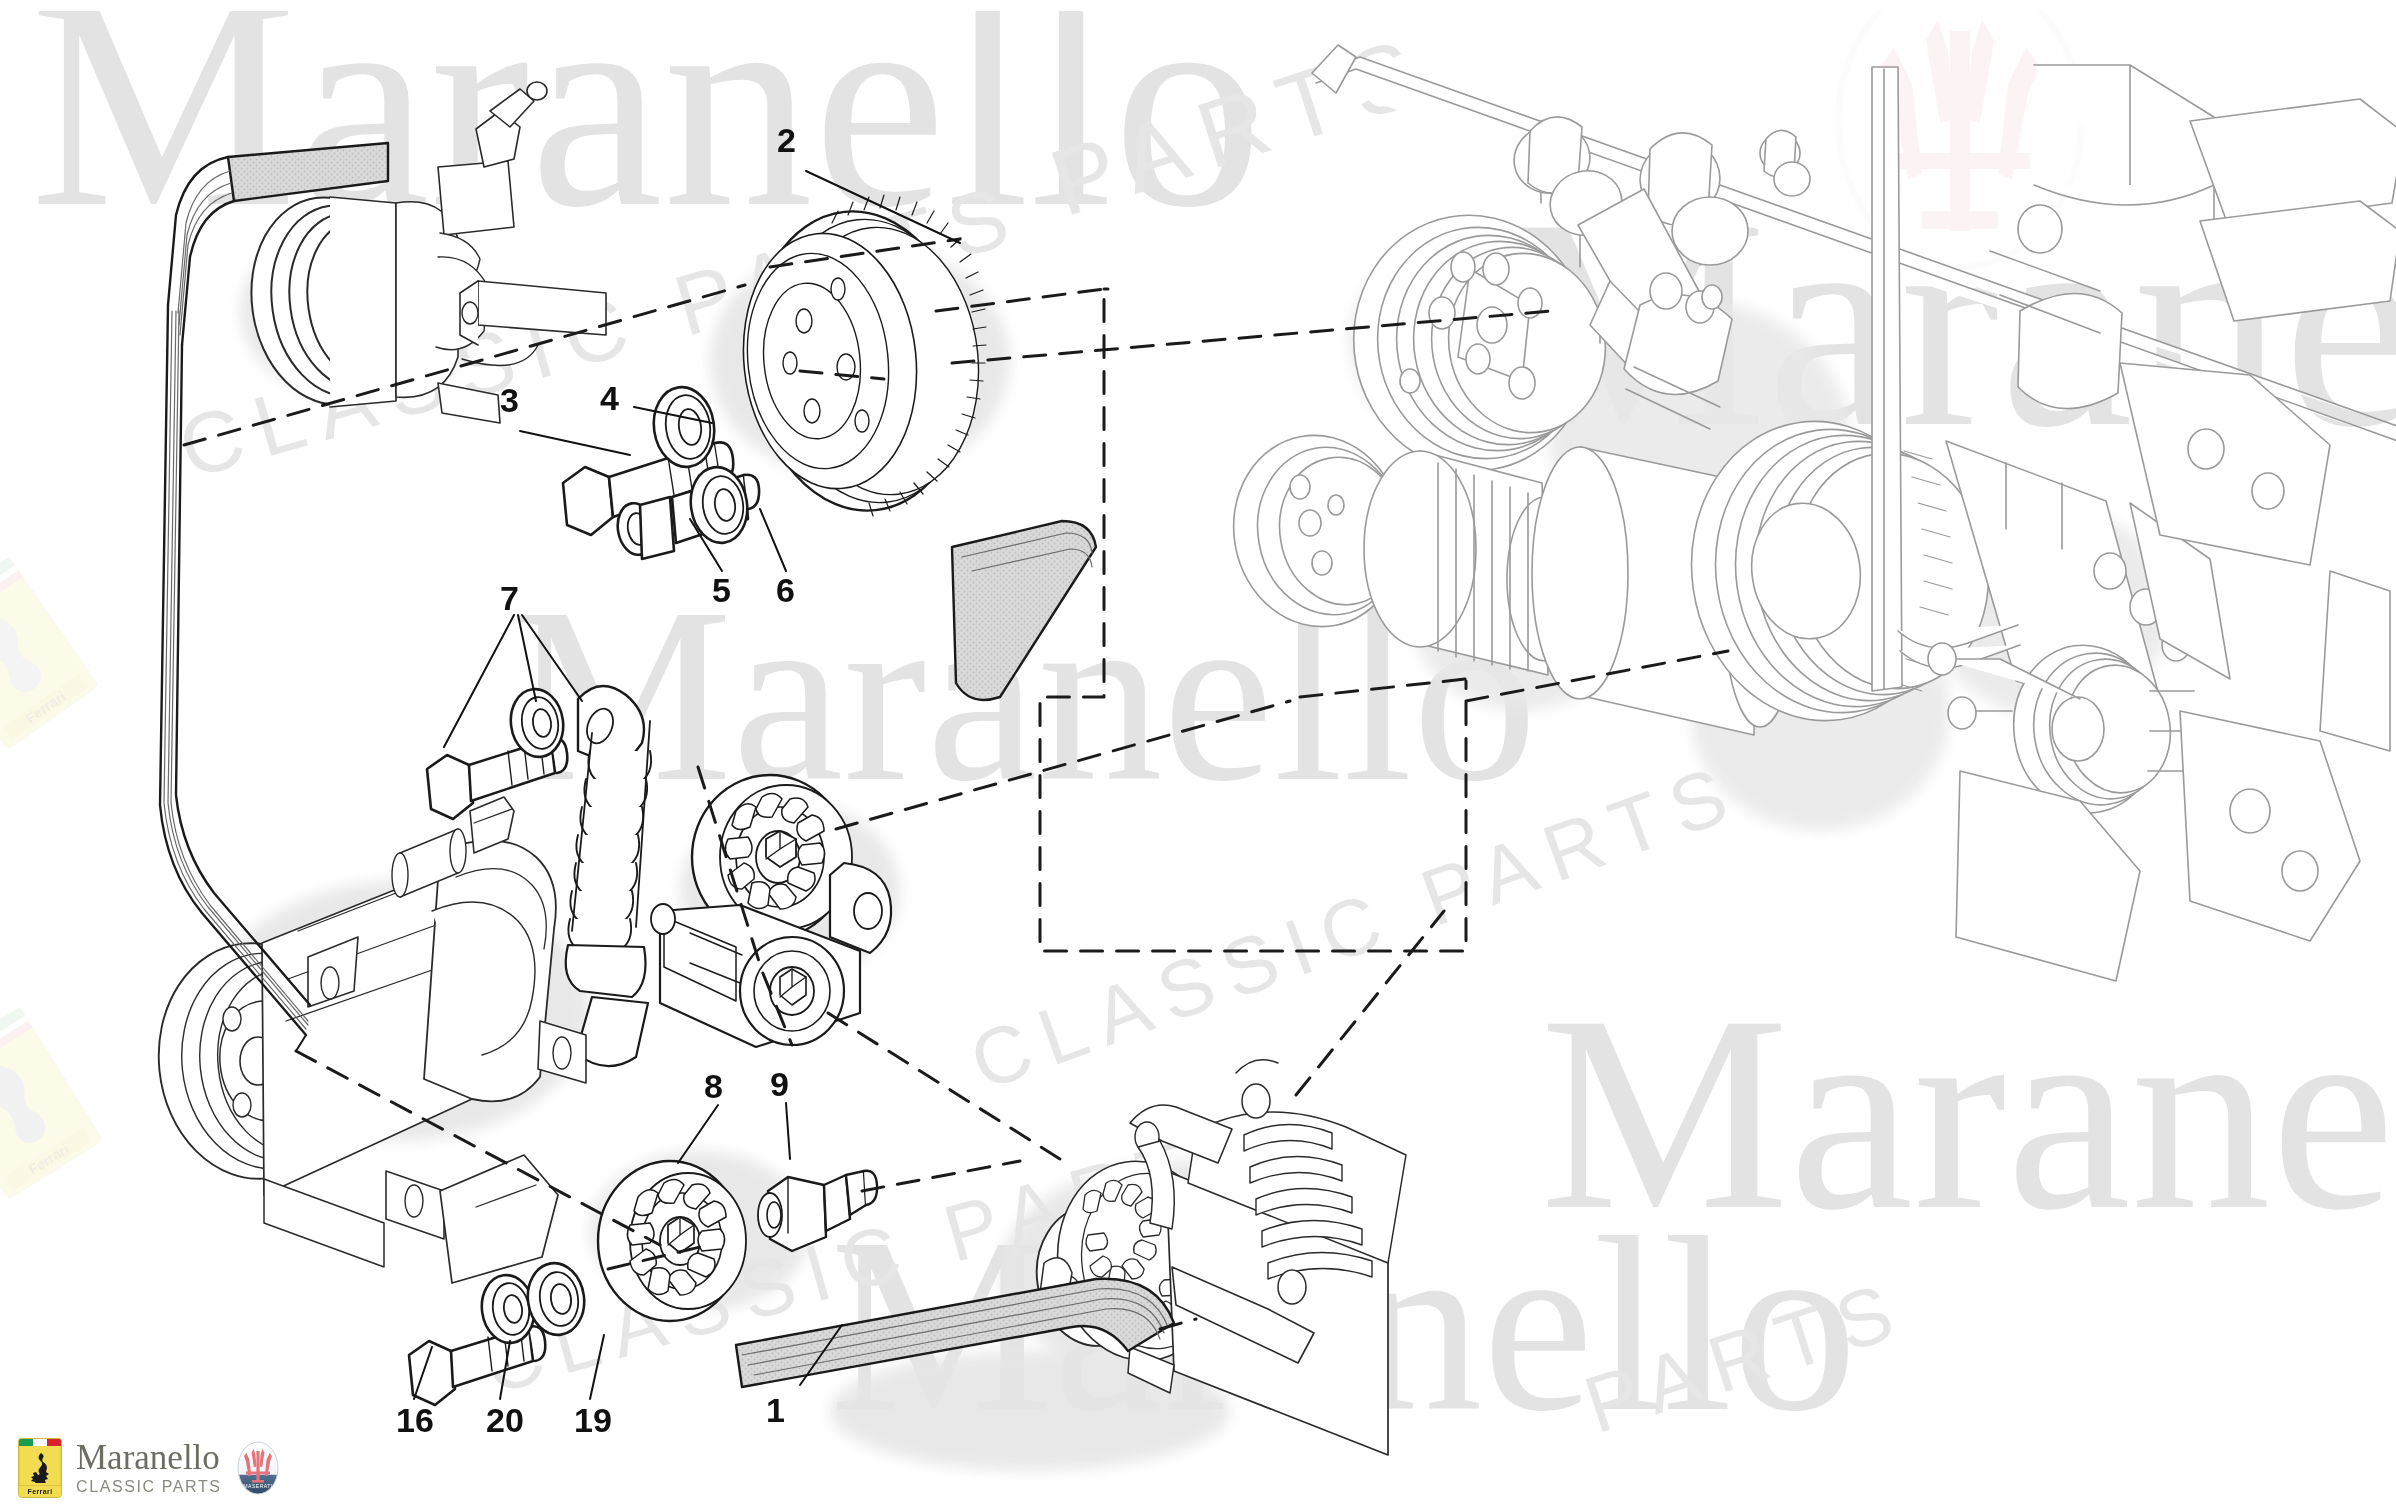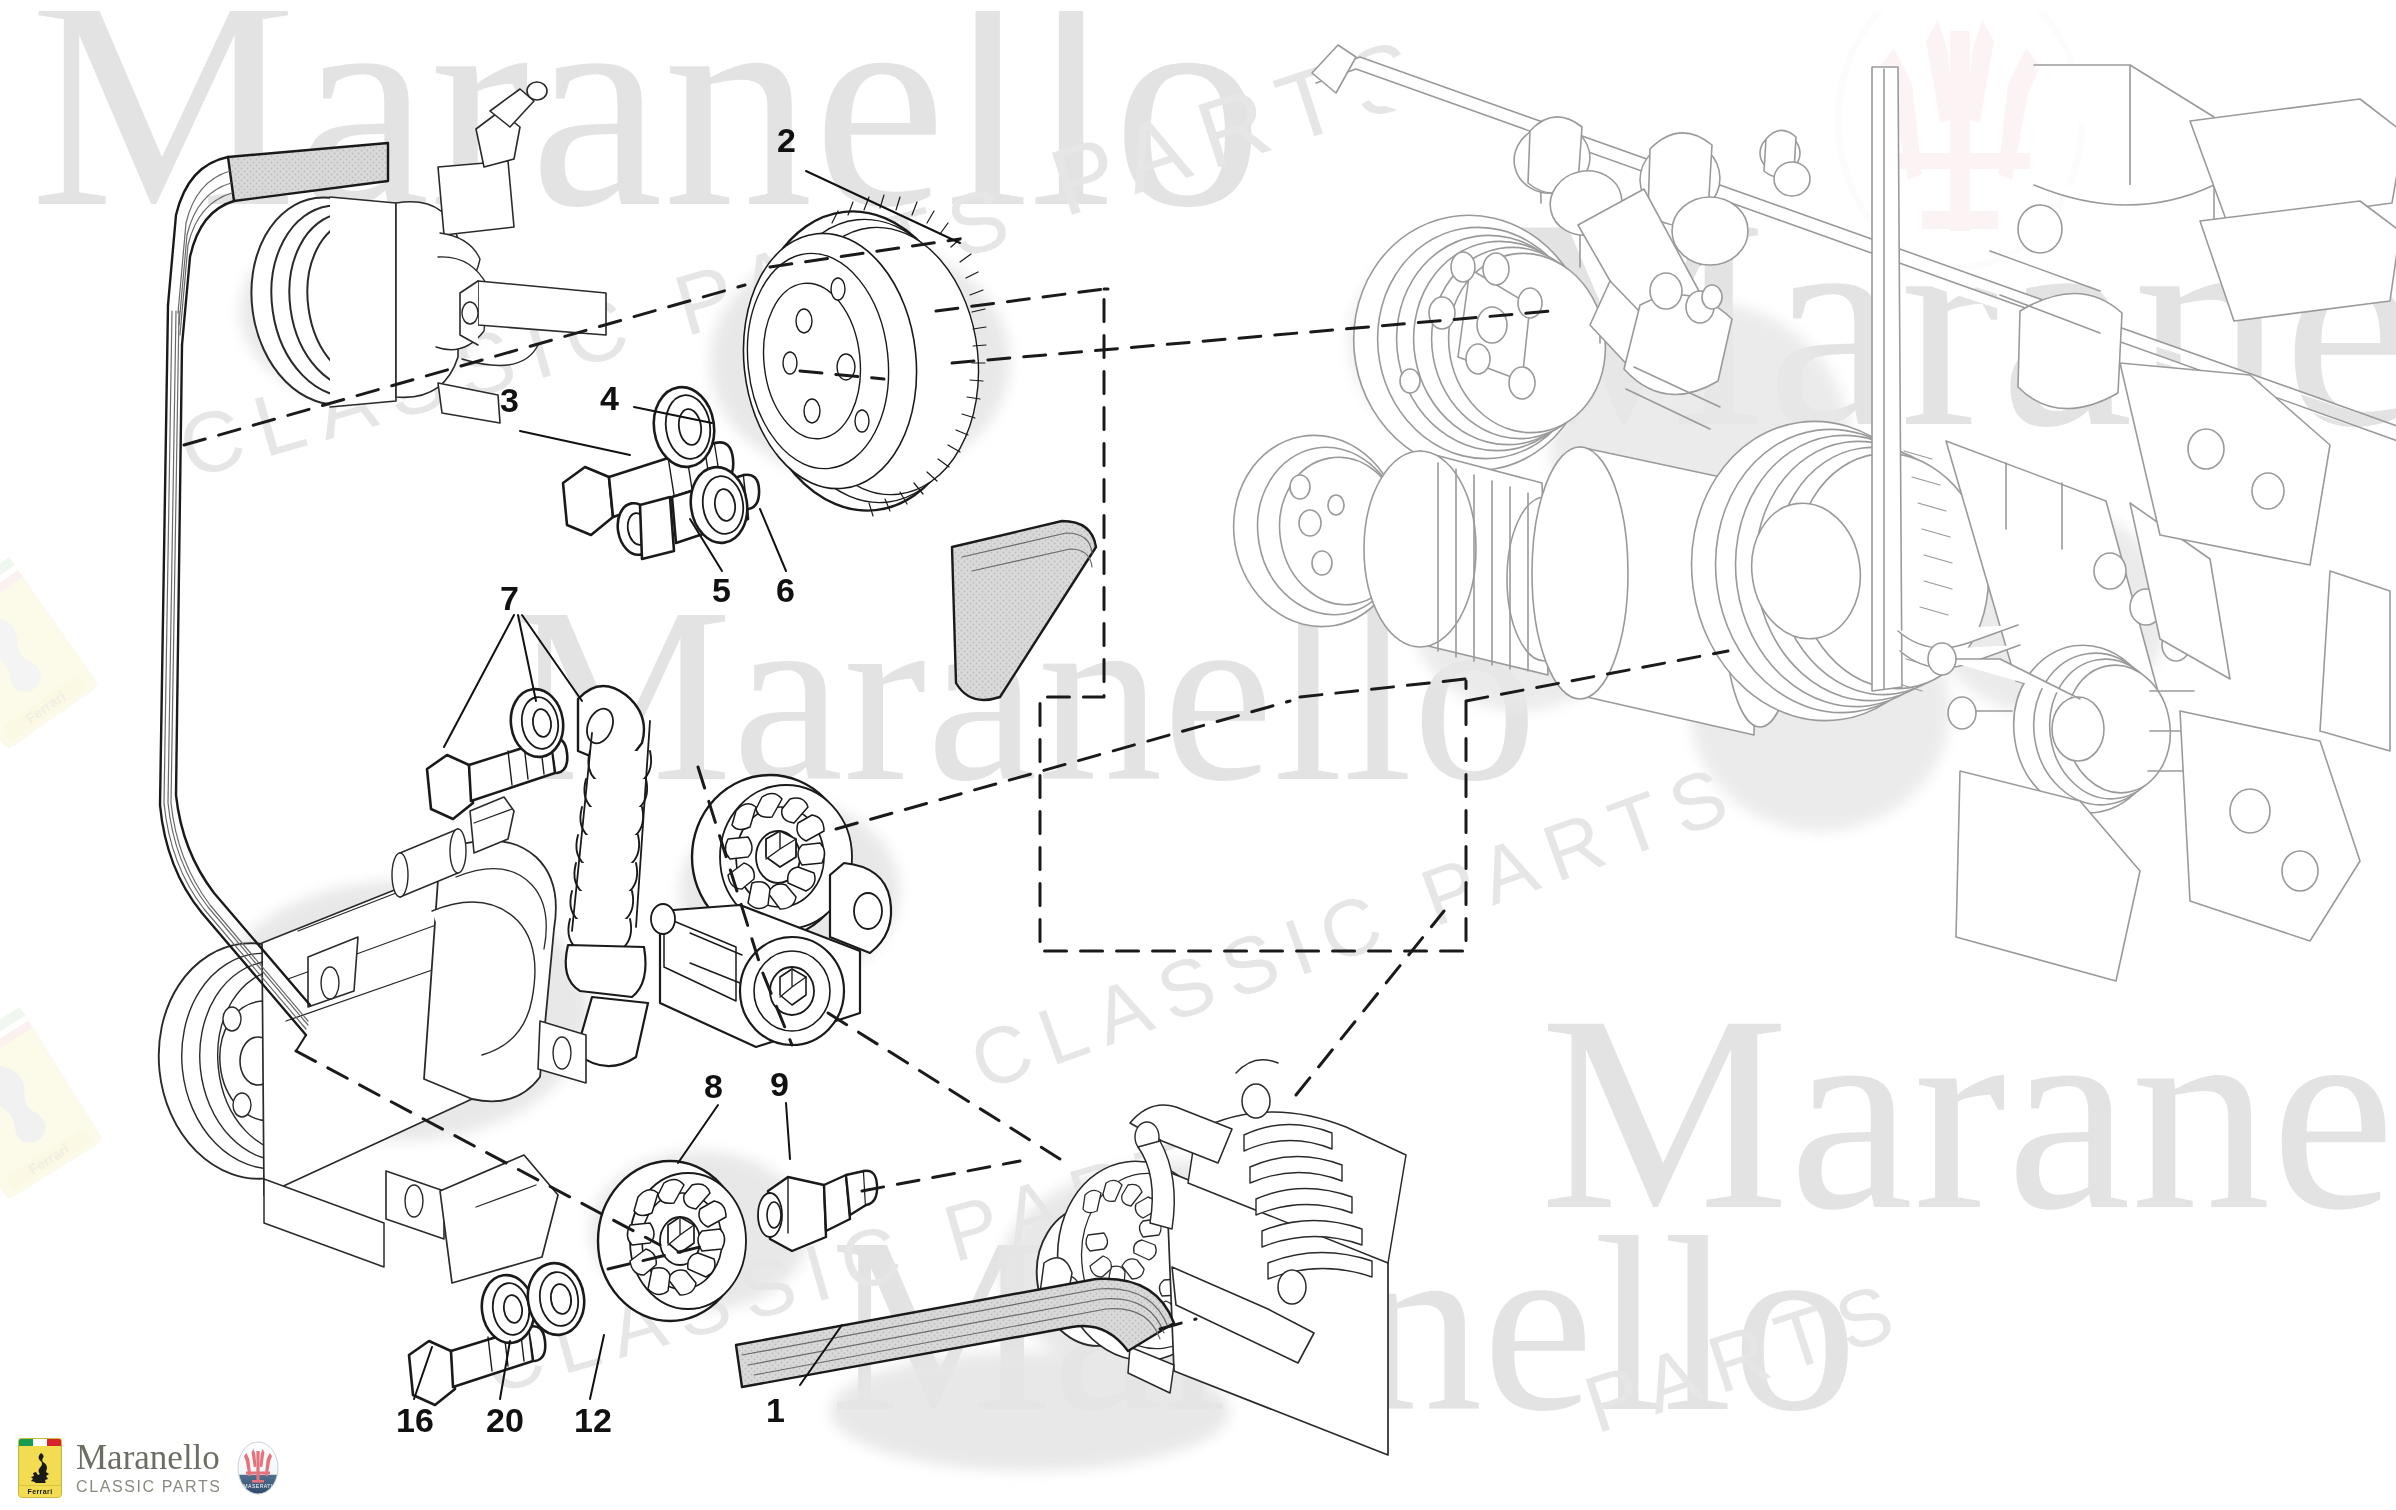--- a/index.html
+++ b/index.html
@@ -646,21 +646,21 @@
   <div class="callout" style="left:777px;top:112px;">2</div>
   <div class="callout" style="left:500px;top:372px;">3</div>
   <div class="callout" style="left:600px;top:370px;">4</div>
   <div class="callout" style="left:712px;top:562px;">5</div>
   <div class="callout" style="left:776px;top:562px;">6</div>
   <div class="callout" style="left:500px;top:570px;">7</div>
   <div class="callout" style="left:704px;top:1058px;">8</div>
   <div class="callout" style="left:770px;top:1056px;">9</div>
   <div class="callout" style="left:396px;top:1392px;">16</div>
   <div class="callout" style="left:486px;top:1392px;">20</div>
-  <div class="callout" style="left:574px;top:1392px;">12</div>
+  <div class="callout" style="left:574px;top:1392px;">19</div>
   <div class="callout" style="left:766px;top:1382px;">1</div>
 
   <div id="brand">
 
     <div class="shield">
       <div class="stripes">
         <i class="s-g"></i>
           <i class="s-w"></i>
           <i class="s-r"></i>
       </div>

